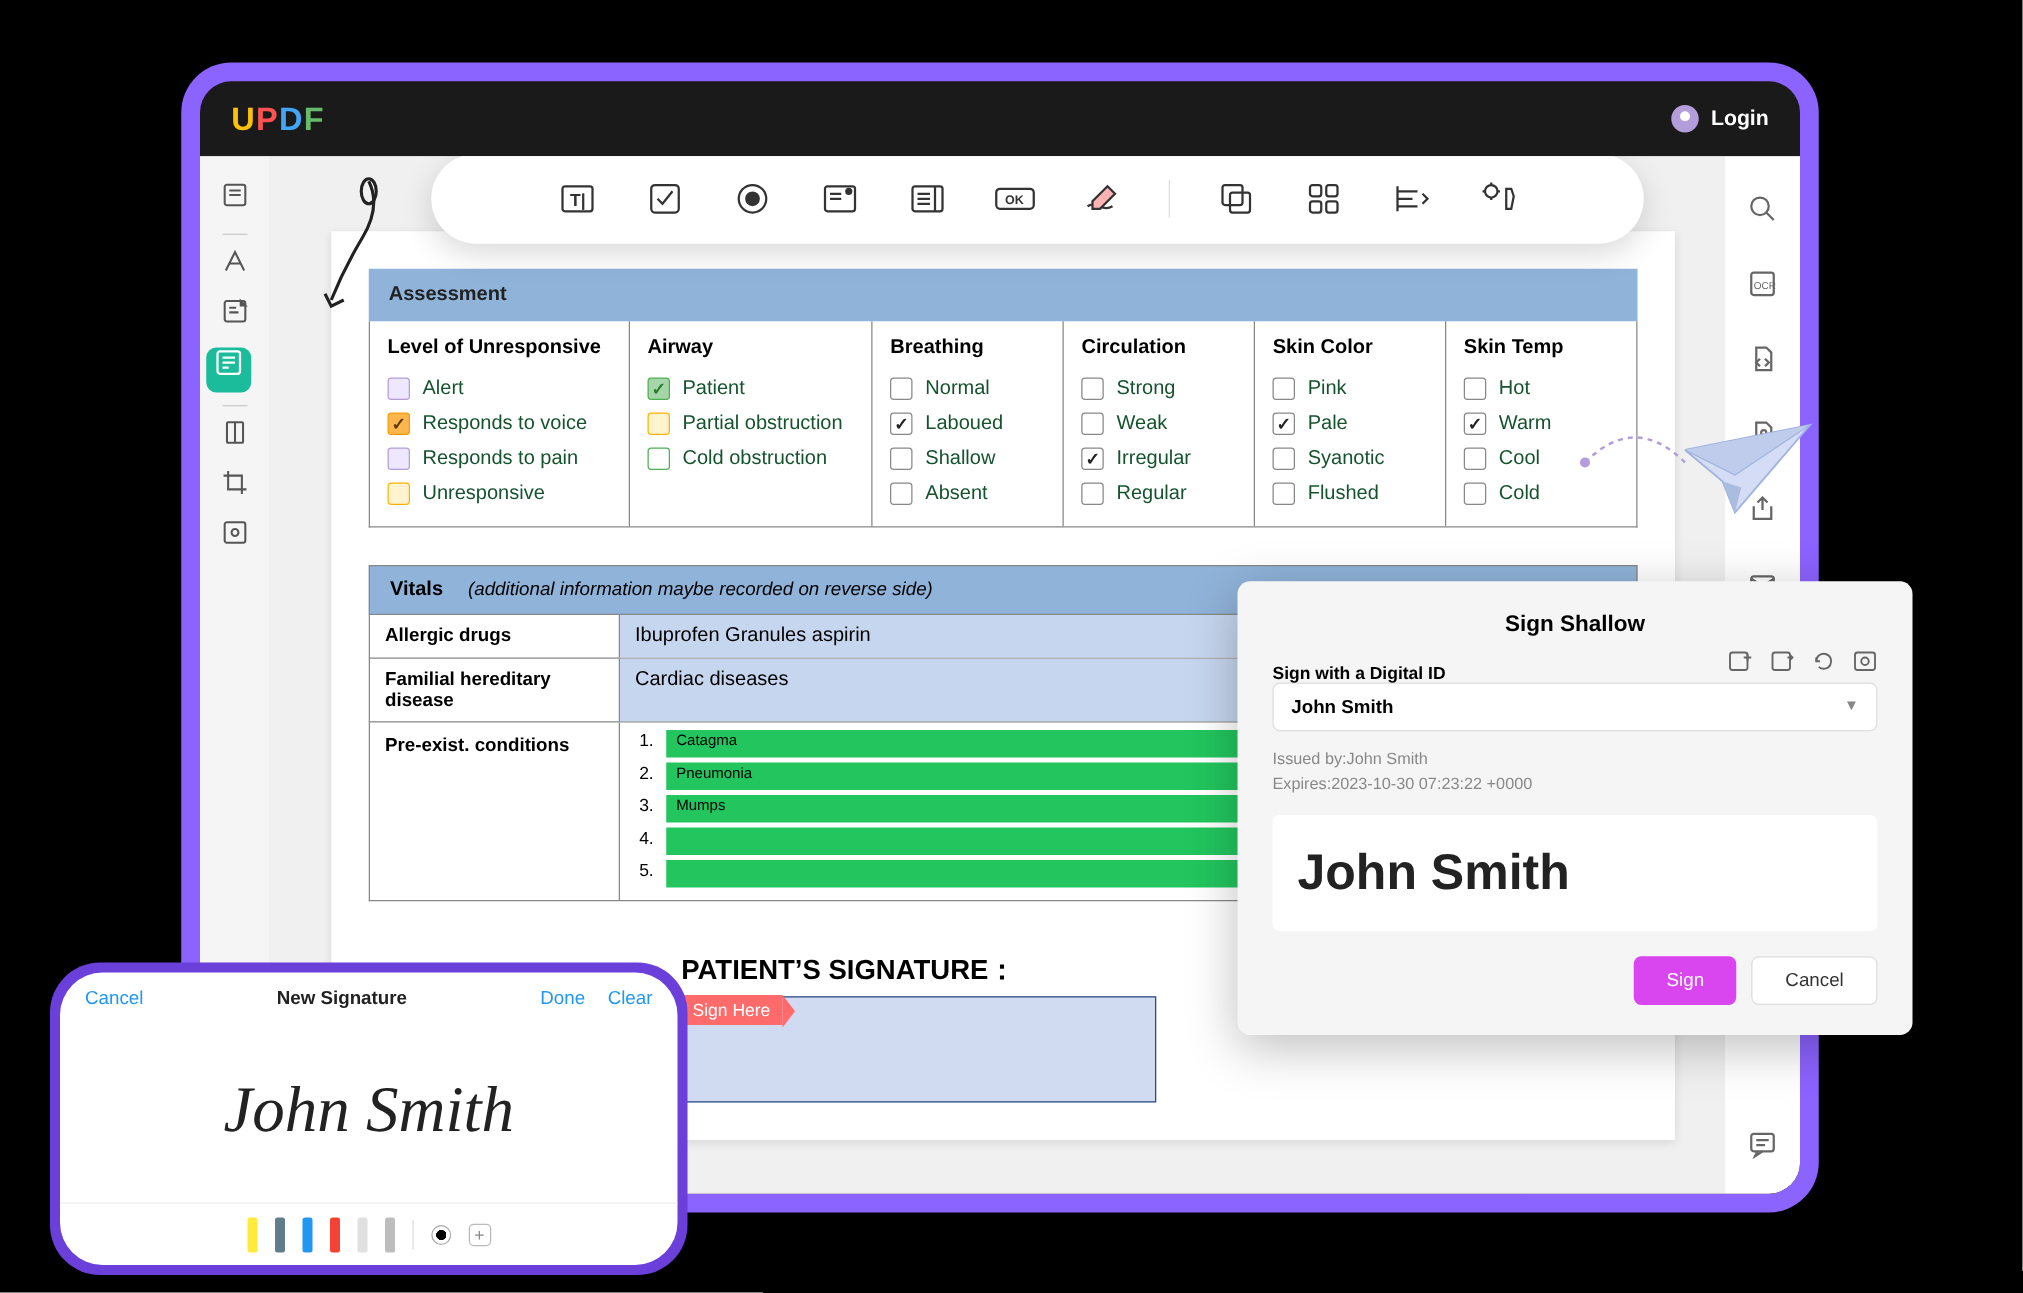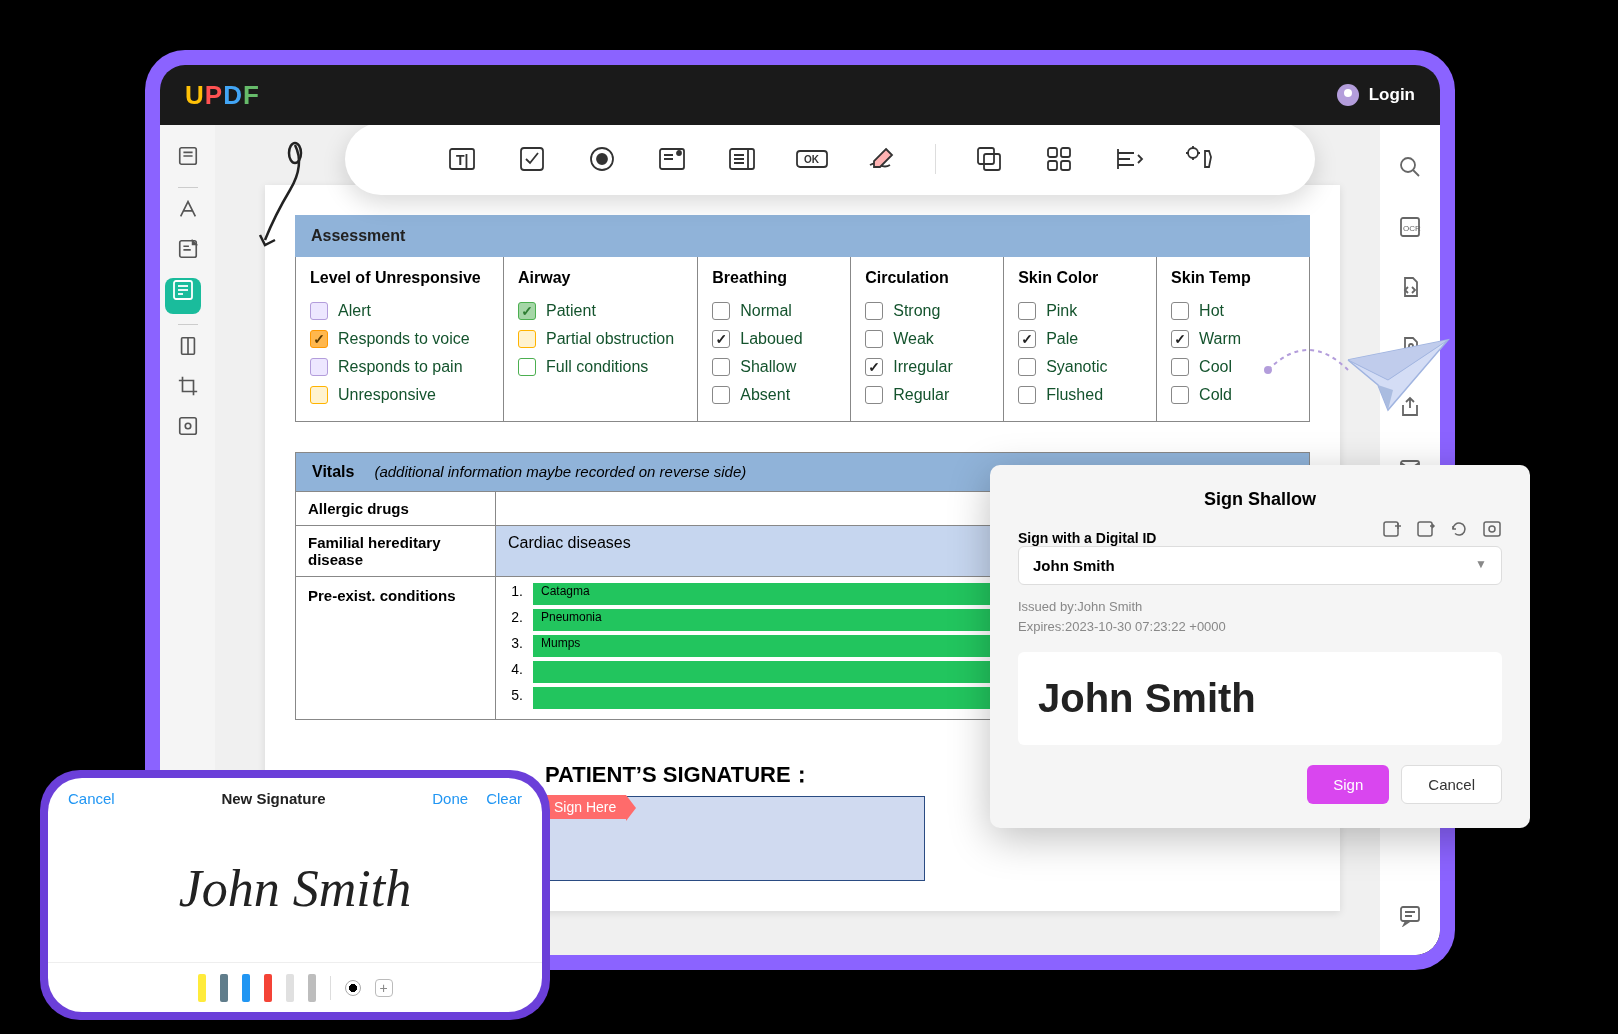--- a/index.html
+++ b/index.html
@@ -267,21 +267,21 @@
               <div class="check-row">
                   <span class="checkbox cb-green checked"></span>
                   <span>Patient</span>
                 </div>
               <div class="check-row">
                   <span class="checkbox cb-yellow"></span>
                   <span>Partial obstruction</span>
                 </div>
               <div class="check-row">
                   <span class="checkbox cb-greenline"></span>
-                  <span>Full conditions</span>
+                  <span>Cold obstruction</span>
                 </div>
             </div>
             <div class="assess-col" style="flex:0.9">
               <div class="col-title">Breathing</div>
               <div class="check-row">
                   <span class="checkbox"></span>
                   <span>Normal</span>
                 </div>
               <div class="check-row">
                   <span class="checkbox checked"></span>
@@ -354,20 +354,21 @@
                 </div>
             </div>
           </div>
 
           <div class="vitals-header">
             <span class="vt-title">Vitals</span>
             <span class="vt-sub">(additional information maybe recorded on reverse side)</span>
           </div>
           <div class="vitals-row">
             <div class="vitals-label">Allergic drugs</div>
+            <div class="vitals-value">Ibuprofen Granules  aspirin</div>
           </div>
           <div class="vitals-row">
             <div class="vitals-label">Familial hereditary disease</div>
             <div class="vitals-value">Cardiac diseases</div>
           </div>
           <div class="vitals-row vitals-multirow">
             <div class="vitals-label">Pre-exist. conditions</div>
             <div class="vitals-lines">
               <div class="line-item">
                   <span class="num">1.</span>

